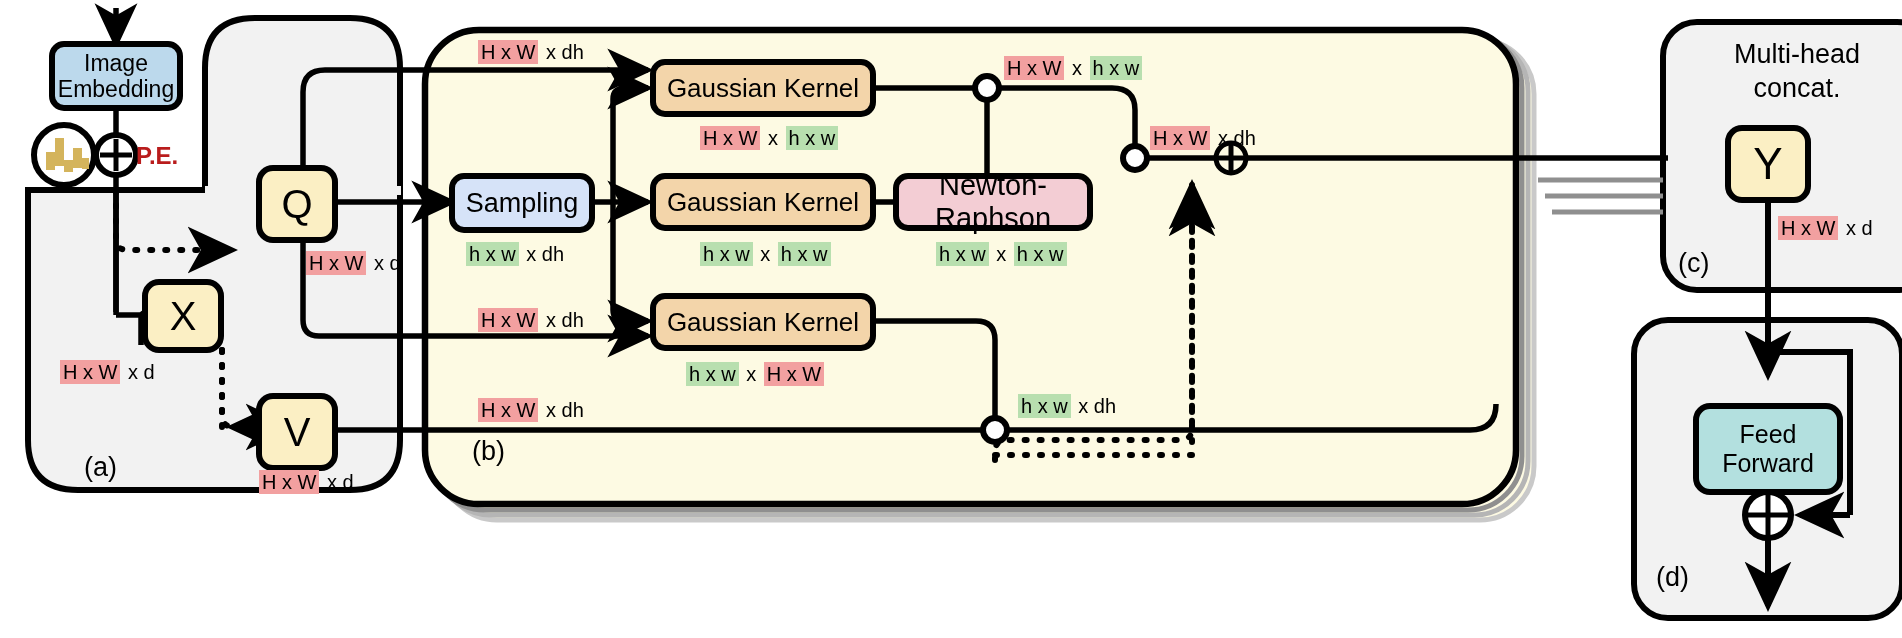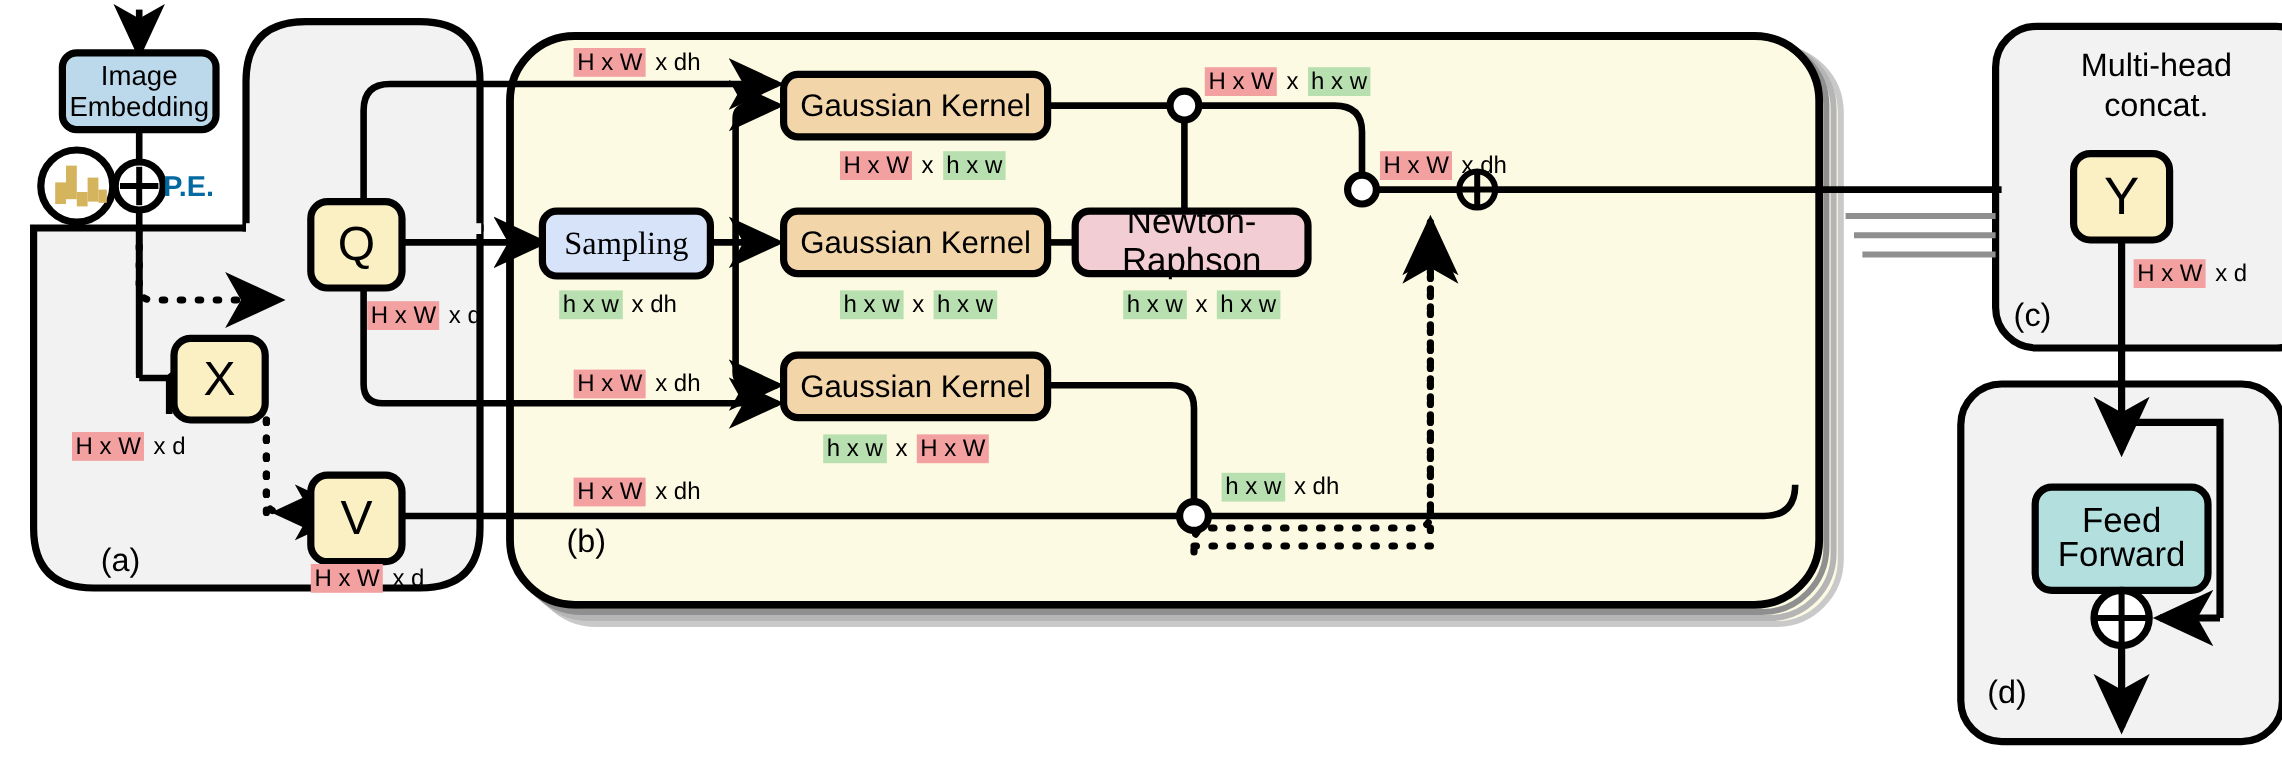--- a/index.html
+++ b/index.html
@@ -10,21 +10,21 @@
   .tag{position:absolute;font-size:20px;line-height:20px;color:#000;white-space:nowrap;
        font-family:"Liberation Sans",sans-serif;}
   .tag .hw{background:#f2a0a0;padding:1px 3px;}
   .tag .hw2{background:#b8dfaf;padding:1px 3px;}
   .tag .pl{padding:1px 2px;}
 
   .boxlabel{position:absolute;display:flex;align-items:center;justify-content:center;
             text-align:center;color:#000;white-space:pre-line;
             font-family:"Liberation Sans",sans-serif;pointer-events:none;}
   .panel-letter{position:absolute;font-size:27px;color:#000;font-family:"Liberation Sans",sans-serif;}
-  .pe-text{position:absolute;font-size:24px;font-weight:bold;color:#0369a1;}
+  .pe-text{position:absolute;font-size:24px;font-weight:bold;color:#b91c1c;}
 </style>
 </head>
 <body>
 
 <div id="stage">
 
 <svg width="1902" height="638" viewBox="0 0 1902 638">
   <defs>
     <marker id="ah" markerWidth="9" markerHeight="9" refX="7.4" refY="4.5" orient="auto" markerUnits="strokeWidth">
       <path d="M0,0.6 L8.4,4.5 L0,8.4 L2.2,4.5 Z" fill="#000"></path>
@@ -167,31 +167,31 @@
   <line x1="1768" y1="492" x2="1768" y2="538" stroke="#000" stroke-width="5"></line>
 </svg>
 
 <div class="boxlabel" style="left:52px;top:44px;width:128px;height:64px;font-size:23px;line-height:26px;">Image
 Embedding</div>
 
 <div class="boxlabel" style="left:145px;top:282px;width:76px;height:68px;font-size:40px;">X</div>
 <div class="boxlabel" style="left:259px;top:168px;width:76px;height:72px;font-size:40px;">Q</div>
 <div class="boxlabel" style="left:259px;top:396px;width:76px;height:72px;font-size:40px;">V</div>
 
-<div class="boxlabel" style="left:452px;top:176px;width:140px;height:54px;font-size:27px;font-family:Liberation Serif, serif;">Sampling</div>
+<div class="boxlabel" style="left:452px;top:176px;width:140px;height:54px;font-size:27px;">Sampling</div>
 
 <div class="boxlabel" style="left:653px;top:62px;width:220px;height:52px;font-size:26px;">Gaussian Kernel</div>
 <div class="boxlabel" style="left:653px;top:176px;width:220px;height:52px;font-size:26px;">Gaussian Kernel</div>
 <div class="boxlabel" style="left:653px;top:296px;width:220px;height:52px;font-size:26px;">Gaussian Kernel</div>
 
 <div class="boxlabel" style="left:896px;top:176px;width:194px;height:52px;font-size:29px;">Newton-Raphson</div>
 
 <div class="boxlabel" style="left:1728px;top:128px;width:80px;height:72px;font-size:44px;">Y</div>
 
-<div class="boxlabel" style="left:1696px;top:406px;width:144px;height:86px;font-size:29px;line-height:29px;">Feed
+<div class="boxlabel" style="left:1696px;top:406px;width:144px;height:86px;font-size:25px;line-height:29px;">Feed
 Forward</div>
 
 <div class="boxlabel" style="left:1663px;top:28px;width:268px;height:86px;font-size:27px;line-height:34px;flex-direction:column;">
   <span>Multi-head</span>
   <span>concat.</span>
 </div>
 
 <div class="pe-text" style="left:136px;top:142px;">P.E.</div>
 
 <div class="panel-letter" style="left:84px;top:452px;">(a)</div>

